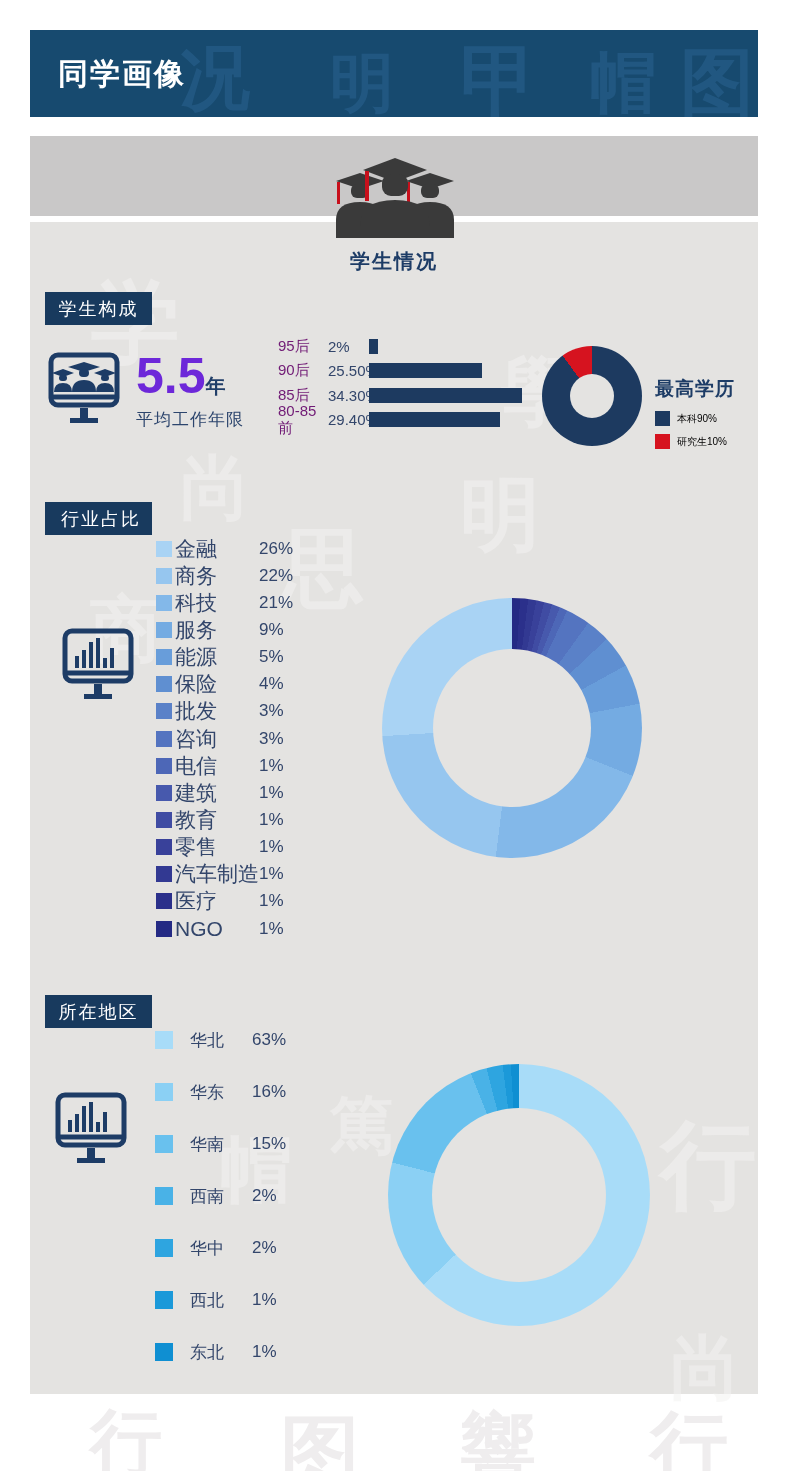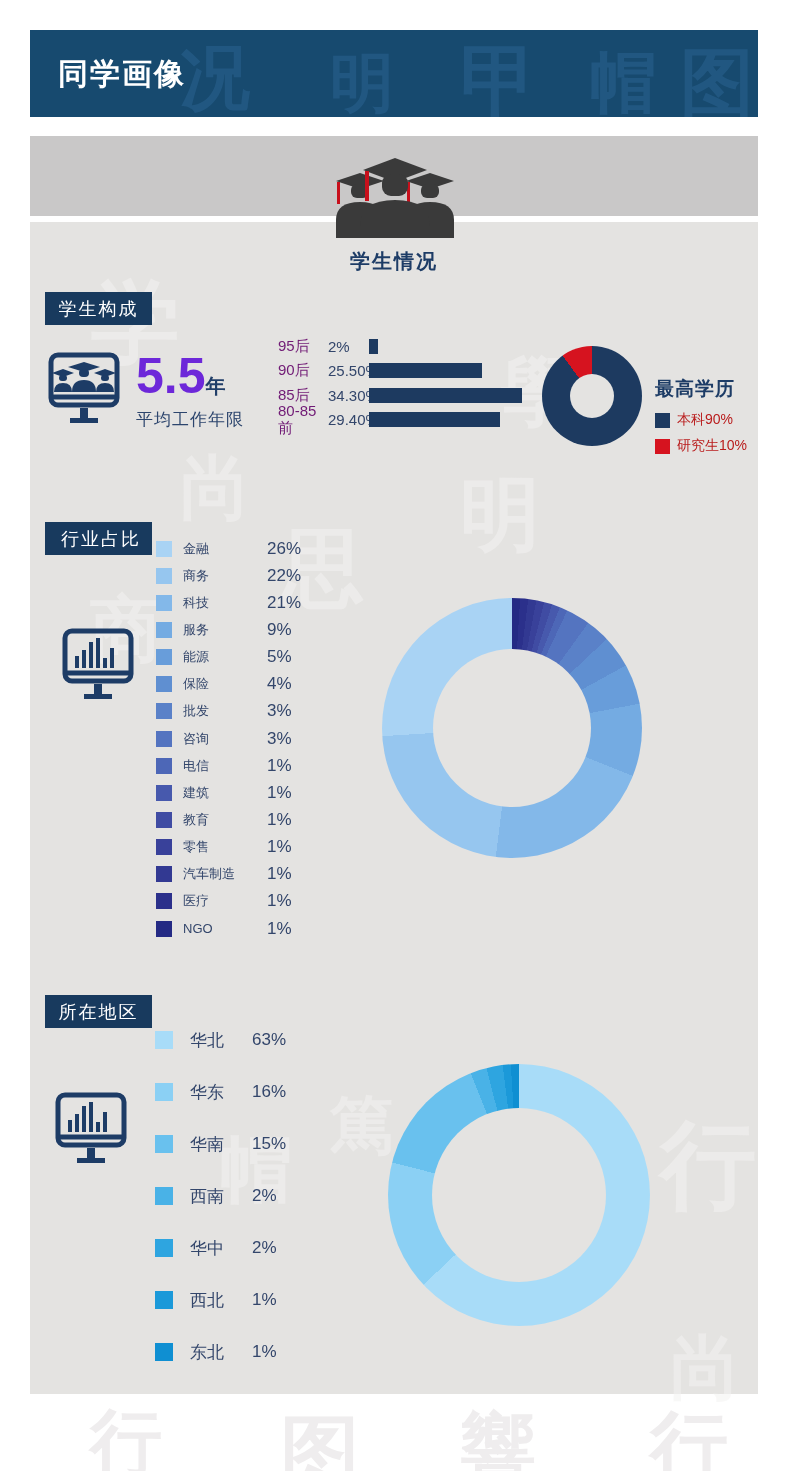--- a/index.html
+++ b/index.html
@@ -29,21 +29,21 @@
     font-size:20px;font-weight:bold;color:#1d3c66;letter-spacing:2px;
   }
   
   .badge{
     position:absolute;left:45px;height:33px;min-width:107px;
     background:#183a5e;color:#ffffff;font-size:18px;letter-spacing:2px;
     display:flex;align-items:center;justify-content:center;box-sizing:border-box;
     padding:0 10px;
   }
   #badge-composition{top:292px;}
-  #badge-industry{top:522px;padding-left:15px;}
+  #badge-industry{top:502px;padding-left:15px;}
   #badge-region{top:995px;}
   
   .monitor{position:absolute;width:72px;height:78px;}
   #monitor-1{left:48px;top:352px;}
   #monitor-2{left:62px;top:628px;}
   #monitor-3{left:55px;top:1092px;}
   
   .stat{position:absolute;left:136px;top:352px;width:160px;}
   .stat-value{font-size:50px;font-weight:bold;color:#6d28d9;line-height:48px;}
   .stat-unit{font-size:20px;font-weight:bold;color:#203e68;}
@@ -61,26 +61,26 @@
   #degree-donut .donut-hole{left:28px;top:28px;width:44px;height:44px;}
   #industry-donut{left:382px;top:598px;width:260px;height:260px;}
   #industry-donut .donut-hole{left:51px;top:51px;width:158px;height:158px;}
   #region-donut{left:388px;top:1064px;width:262px;height:262px;}
   #region-donut .donut-hole{left:44px;top:44px;width:174px;height:174px;}
   
   .degree-legend{position:absolute;left:655px;top:352px;width:125px;margin-top:24px;}
   .degree-title{font-size:19px;font-weight:bold;color:#1d3c66;letter-spacing:1px;margin-bottom:9px;}
   .degree-row{display:flex;align-items:center;margin-bottom:8px;}
   .degree-row .swatch{width:15px;height:15px;margin-right:7px;flex:none;}
-  .degree-row .l-label{font-size:14px;color:#b91c1c;}
+  .degree-row .l-label{font-size:10px;color:#000000;}
   
   .industry-legend{position:absolute;left:156px;top:535px;width:180px;}
   .industry-legend .legend-row{display:flex;align-items:center;height:27.15px;}
   .industry-legend .swatch{width:16px;height:16px;flex:none;}
-  .industry-legend .l-label{margin-left:11px;width:84px;font-size:13px;color:#33466b;}
+  .industry-legend .l-label{margin-left:3px;width:84px;font-size:21px;color:#33466b;}
   .industry-legend .l-value{font-size:17px;color:#33466b;}
   
   .region-legend{position:absolute;left:155px;top:1014px;width:180px;}
   .region-legend .legend-row{display:flex;align-items:center;height:52px;}
   .region-legend .swatch{width:18px;height:18px;flex:none;}
   .region-legend .l-label{margin-left:17px;width:62px;font-size:17px;color:#33466b;}
   .region-legend .l-value{font-size:17px;color:#33466b;}
   
   .wm{position:absolute;font-weight:bold;pointer-events:none;user-select:none;}
 </style>

